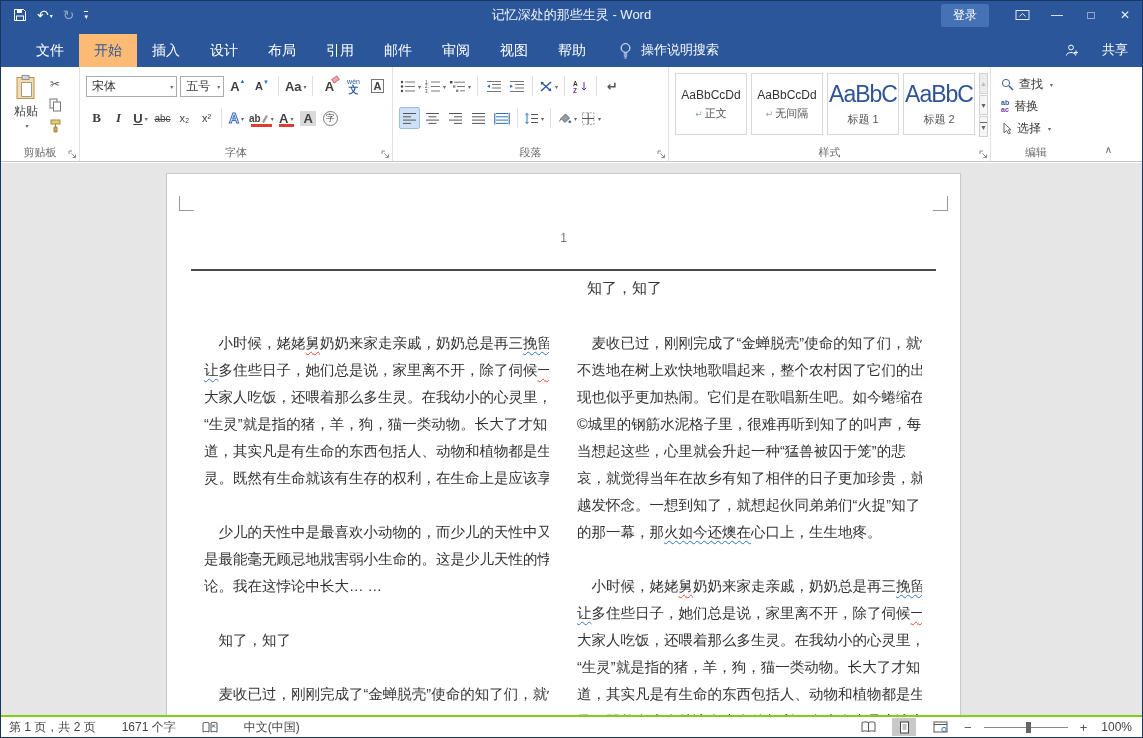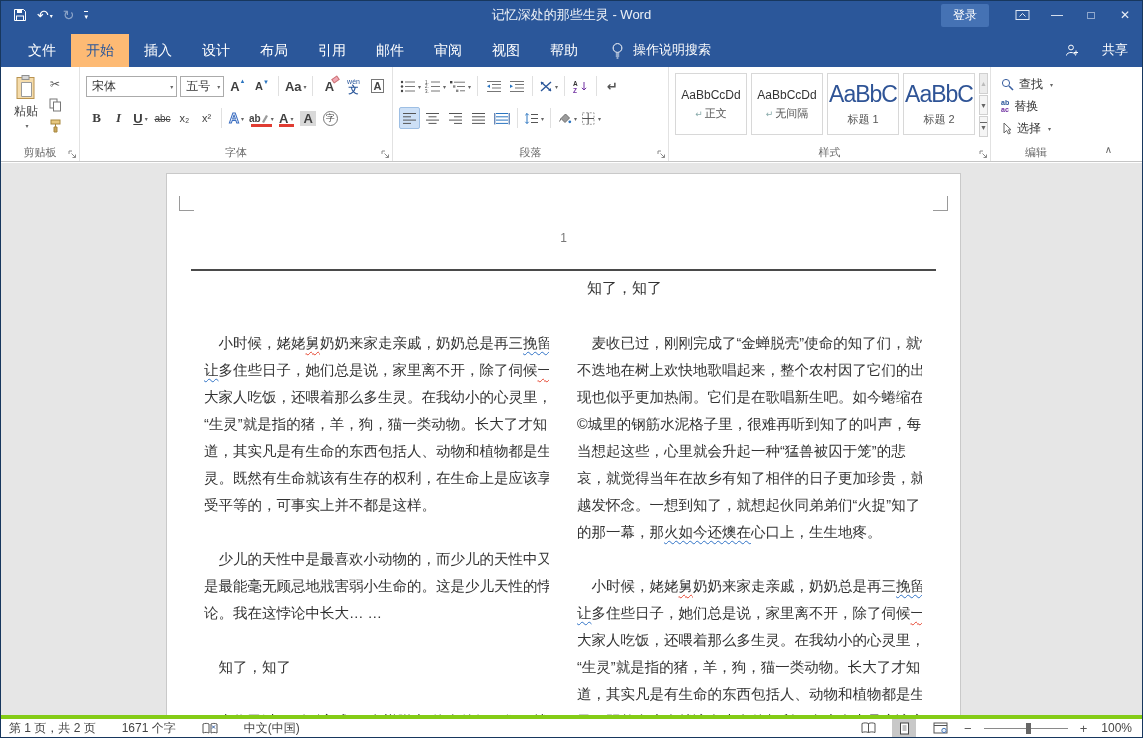--- a/index.html
+++ b/index.html
@@ -19,21 +19,21 @@
   .win-title { position:absolute; left:0; right:0; text-align:center; font-size:13px; color:rgba(255,255,255,.92); pointer-events:none; }
   .title-right { margin-left:auto; display:flex; align-items:center; height:100%; }
   .signin { background:#4572b4; border-radius:2px; font-size:12px; padding:3px 12px; margin-right:26px; }
   .ribbon-opts { margin-right:10px; display:flex; }
   .wbtn { width:34px; height:100%; display:flex; align-items:center; justify-content:center;
           font-size:12px; color:#e8eef7; }
 
   
   .tabrow { position:absolute; left:0; top:28px; width:100%; height:38px; background:#2b579a;
             display:flex; align-items:flex-end; color:#fff; }
-  .tabs { display:flex; align-items:flex-end; height:100%; padding-left:12px; }
+  .tabs { display:flex; align-items:flex-end; height:100%; padding-left:20px; }
   .tab { height:33px; display:flex; align-items:center; padding:0 15px; font-size:14px; color:#fff; cursor:default; }
   .tab.active { background:#fdba74; color:#2b579a; }
   .tellme { display:flex; align-items:center; gap:9px; margin-left:18px; margin-bottom:8px; font-size:13px; color:#fdfdfd; }
   .share { margin-left:auto; display:flex; align-items:center; gap:22px; font-size:13px; margin-right:14px; margin-bottom:8px; }
 
   
   .ribbon { position:absolute; left:0; top:66px; width:100%; height:95px; background:#fff;
             border-bottom:1px solid #c5c5c5; display:flex; }
   .grp { position:relative; height:100%; border-right:1px solid #e2e2e2; padding:6px 4px 16px 6px; }
   .grp-label { position:absolute; bottom:1px; left:0; right:0; text-align:center; font-size:11px; color:#6b6b6b; }
@@ -98,21 +98,21 @@
   .doctitle { position:absolute; left:420px; top:105px; font-size:15px; color:#333; white-space:pre; }
   .cols { position:absolute; left:37px; top:156px; display:flex; gap:28px; height:398px; overflow:hidden; }
   .col { width:345px; overflow:hidden; }
   .line { height:27px; line-height:27px; font-size:14.5px; color:#333; white-space:pre; overflow:hidden;
           letter-spacing:0; }
   .u-red  { text-decoration:underline wavy #e5432e 1px; text-underline-offset:3px; }
   .u-blue { text-decoration:underline wavy #3173c6 1px; text-underline-offset:3px; }
 
   
   .statusbar { position:absolute; left:0; bottom:0; width:100%; height:22px; background:#fff;
-               border-top:4px solid #84cc16; display:flex; align-items:center; font-size:12px; color:#444;text-align:right; }
+               border-top:2px solid #84cc16; display:flex; align-items:center; font-size:12px; color:#444;text-align:right; }
   .st-left { display:flex; align-items:center; gap:26px; padding-left:8px; }
   .st-right { margin-left:auto; display:flex; align-items:center; gap:12px; padding-right:10px; }
   .viewbtn { width:24px; height:18px; display:flex; align-items:center; justify-content:center; }
   .viewbtn.active { background:#c8c8c8; }
   .zoomtrack { width:84px; height:1px; background:#8a8a8a; position:relative; }
   .zoomthumb { position:absolute; left:50%; top:-5px; width:5px; height:11px; background:#666; }
   .zoomsign { font-size:13px; color:#555; }
   svg { display:block; }
 </style>
 </head>
@@ -511,21 +511,20 @@
       <div class="hrule"></div>
       <div class="doctitle">知了，知了</div>
       <div class="cols">
           <div class="col">
             <div class="line"><span>　小时候，姥姥</span><span class="u-red">舅</span><span>奶奶来家走亲戚，奶奶总是再三</span><span class="u-blue">挽留</span></div>
             <div class="line"><span class="u-blue">让</span><span>多住些日子，她们总是说，家里离不开，除了伺候</span><span class="u-red">一</span></div>
             <div class="line"><span>大家人吃饭，还喂着那么多生灵。在我幼小的心灵里，</span></div>
             <div class="line"><span>“生灵”就是指的猪，羊，狗，猫一类动物。长大了才知</span></div>
             <div class="line"><span>道，其实凡是有生命的东西包括人、动物和植物都是生</span></div>
             <div class="line"><span>灵。既然有生命就该有生存的权利，在生命上是应该享</span></div>
-            <div class="line"><span>受平等的，可事实上并不都是这样。</span></div>
             <div class="line"></div>
             <div class="line"><span>　少儿的天性中是最喜欢小动物的，而少儿的天性中又</span></div>
             <div class="line"><span>是最能毫无顾忌地戕害弱小生命的。这是少儿天性的悖</span></div>
             <div class="line"><span>论。我在这悖论中长大… …</span></div>
             <div class="line"></div>
             <div class="line"><span>　知了，知了</span></div>
             <div class="line"></div>
             <div class="line"><span>　麦收已过，刚刚完成了“金蝉脱壳”使命的知了们，就忙</span></div>
           </div>
           <div class="col">

